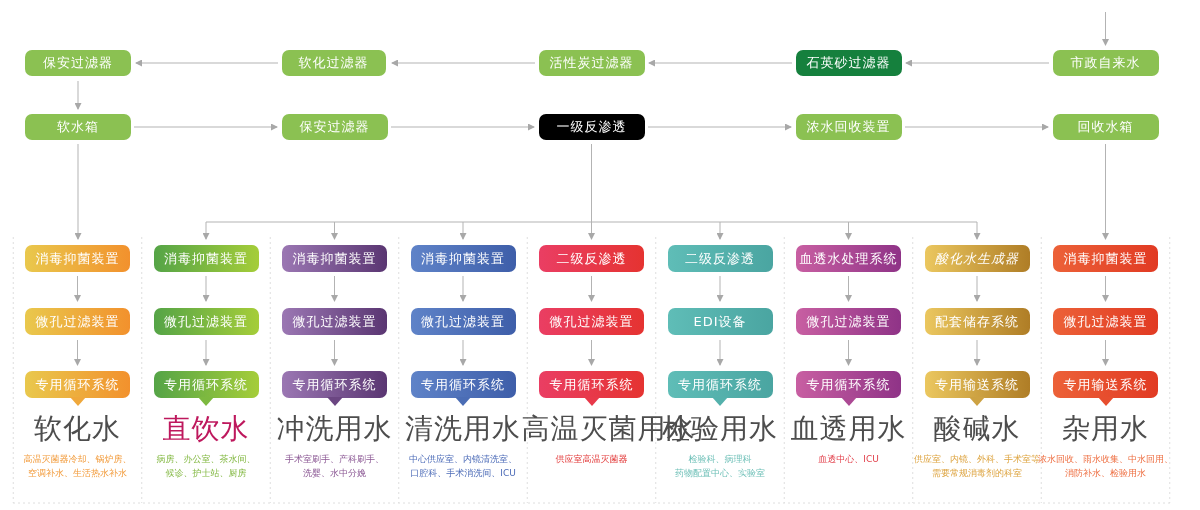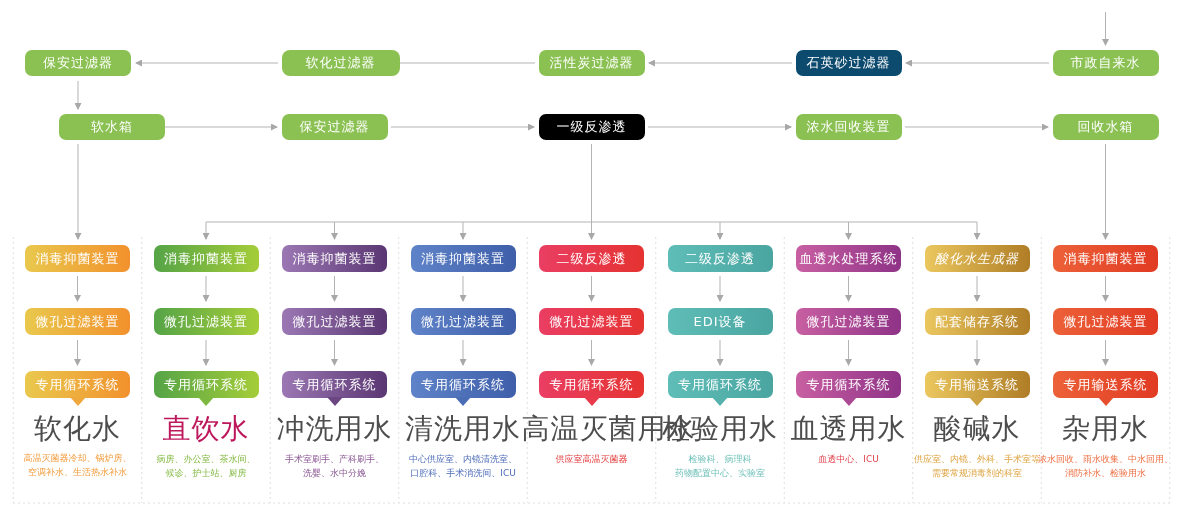--- a/index.html
+++ b/index.html
@@ -77,37 +77,37 @@
         <line x1="655.75" y1="237" x2="655.75" y2="503" stroke="#DEDEDE" stroke-width="1" stroke-dasharray="2 3"></line>
         <line x1="784.25" y1="237" x2="784.25" y2="503" stroke="#DEDEDE" stroke-width="1" stroke-dasharray="2 3"></line>
         <line x1="912.75" y1="237" x2="912.75" y2="503" stroke="#DEDEDE" stroke-width="1" stroke-dasharray="2 3"></line>
         <line x1="1041.25" y1="237" x2="1041.25" y2="503" stroke="#DEDEDE" stroke-width="1" stroke-dasharray="2 3"></line>
         <line x1="1169.75" y1="237" x2="1169.75" y2="503" stroke="#DEDEDE" stroke-width="1" stroke-dasharray="2 3"></line>
         <line x1="13" y1="503" x2="1170" y2="503" stroke="#DEDEDE" stroke-width="1" stroke-dasharray="2 3"></line>
       </svg>
     </div>
   <div id="topflow">
       <div class="flowbox" style="left: 25px; top: 50px; width: 106px; background: rgb(139, 193, 82);">保安过滤器</div>
-      <div class="flowbox" style="left: 281.5px; top: 50px; width: 118px; background: rgb(139, 193, 82); border-radius: 8px;">软化过滤器</div>
+      <div class="flowbox" style="left: 281.5px; top: 50px; width: 104px; background: rgb(139, 193, 82);">软化过滤器</div>
       <div class="flowbox" style="left: 538.5px; top: 50px; width: 106px; background: rgb(139, 193, 82);">活性炭过滤器</div>
-      <div class="flowbox" style="left: 795.5px; top: 50px; width: 106px; background: #0c4a6e;">石英砂过滤器</div>
+      <div class="flowbox" style="left: 795.5px; top: 50px; width: 106px; background: #15803d;">石英砂过滤器</div>
       <div class="flowbox" style="left: 1052.5px; top: 50px; width: 106px; background: rgb(139, 193, 82);">市政自来水</div>
-      <div class="flowbox" style="left: 25px; top: 114px; width: 106px; background: rgb(139, 193, 82); margin-left: 34px;">软水箱</div>
+      <div class="flowbox" style="left: 25px; top: 114px; width: 106px; background: rgb(139, 193, 82);">软水箱</div>
       <div class="flowbox" style="left: 281.5px; top: 114px; width: 106px; background: rgb(139, 193, 82);">保安过滤器</div>
       <div class="flowbox" style="left: 538.5px; top: 114px; width: 106px; background: #000000;">一级反渗透</div>
       <div class="flowbox" style="left: 795.5px; top: 114px; width: 106px; background: rgb(139, 193, 82);">浓水回收装置</div>
       <div class="flowbox" style="left: 1052.5px; top: 114px; width: 106px; background: rgb(139, 193, 82);">回收水箱</div>
     </div>
   <div id="columns">
       <div class="flowbox" style="left: 25px; top: 245px; width: 105px; height: 27px; background: linear-gradient(to right, rgb(233, 200, 77), rgb(242, 145, 45));">消毒抑菌装置</div>
       <div class="flowbox" style="left: 25px; top: 308px; width: 105px; height: 27px; background: linear-gradient(to right, rgb(233, 200, 77), rgb(242, 145, 45));">微孔过滤装置</div>
       <div class="flowbox" style="left: 25px; top: 371px; width: 105px; height: 27px; background: linear-gradient(to right, rgb(233, 200, 77), rgb(242, 145, 45));">专用循环系统</div>
       <div class="tail" style="left: 69.5px; top: 397px; border-top: 9px solid rgb(239, 168, 60);"></div>
       <div class="usage-title" style="left: 7.5px; top: 414px; color: rgb(77, 77, 77);">软化水</div>
-      <div class="usage-desc" style="left: 9.5px; color: rgb(242, 155, 59); font-family: Liberation Mono, monospace;">
+      <div class="usage-desc" style="left: 9.5px; color: rgb(242, 155, 59);">
         <div>高温灭菌器冷却、锅炉房、</div>
         <div>空调补水、生活热水补水</div>
       </div>
       <div class="flowbox" style="left: 153.5px; top: 245px; width: 105px; height: 27px; background: linear-gradient(to right, rgb(85, 164, 71), rgb(165, 205, 57));">消毒抑菌装置</div>
       <div class="flowbox" style="left: 153.5px; top: 308px; width: 105px; height: 27px; background: linear-gradient(to right, rgb(85, 164, 71), rgb(165, 205, 57));">微孔过滤装置</div>
       <div class="flowbox" style="left: 153.5px; top: 371px; width: 105px; height: 27px; background: linear-gradient(to right, rgb(85, 164, 71), rgb(165, 205, 57));">专用循环系统</div>
       <div class="tail" style="left: 198px; top: 397px; border-top: 9px solid rgb(125, 185, 64);"></div>
       <div class="usage-title" style="left: 136px; top: 414px; color: #be185d;">直饮水</div>
       <div class="usage-desc" style="left: 138px; color: rgb(130, 184, 65);">
         <div>病房、办公室、茶水间、</div>

